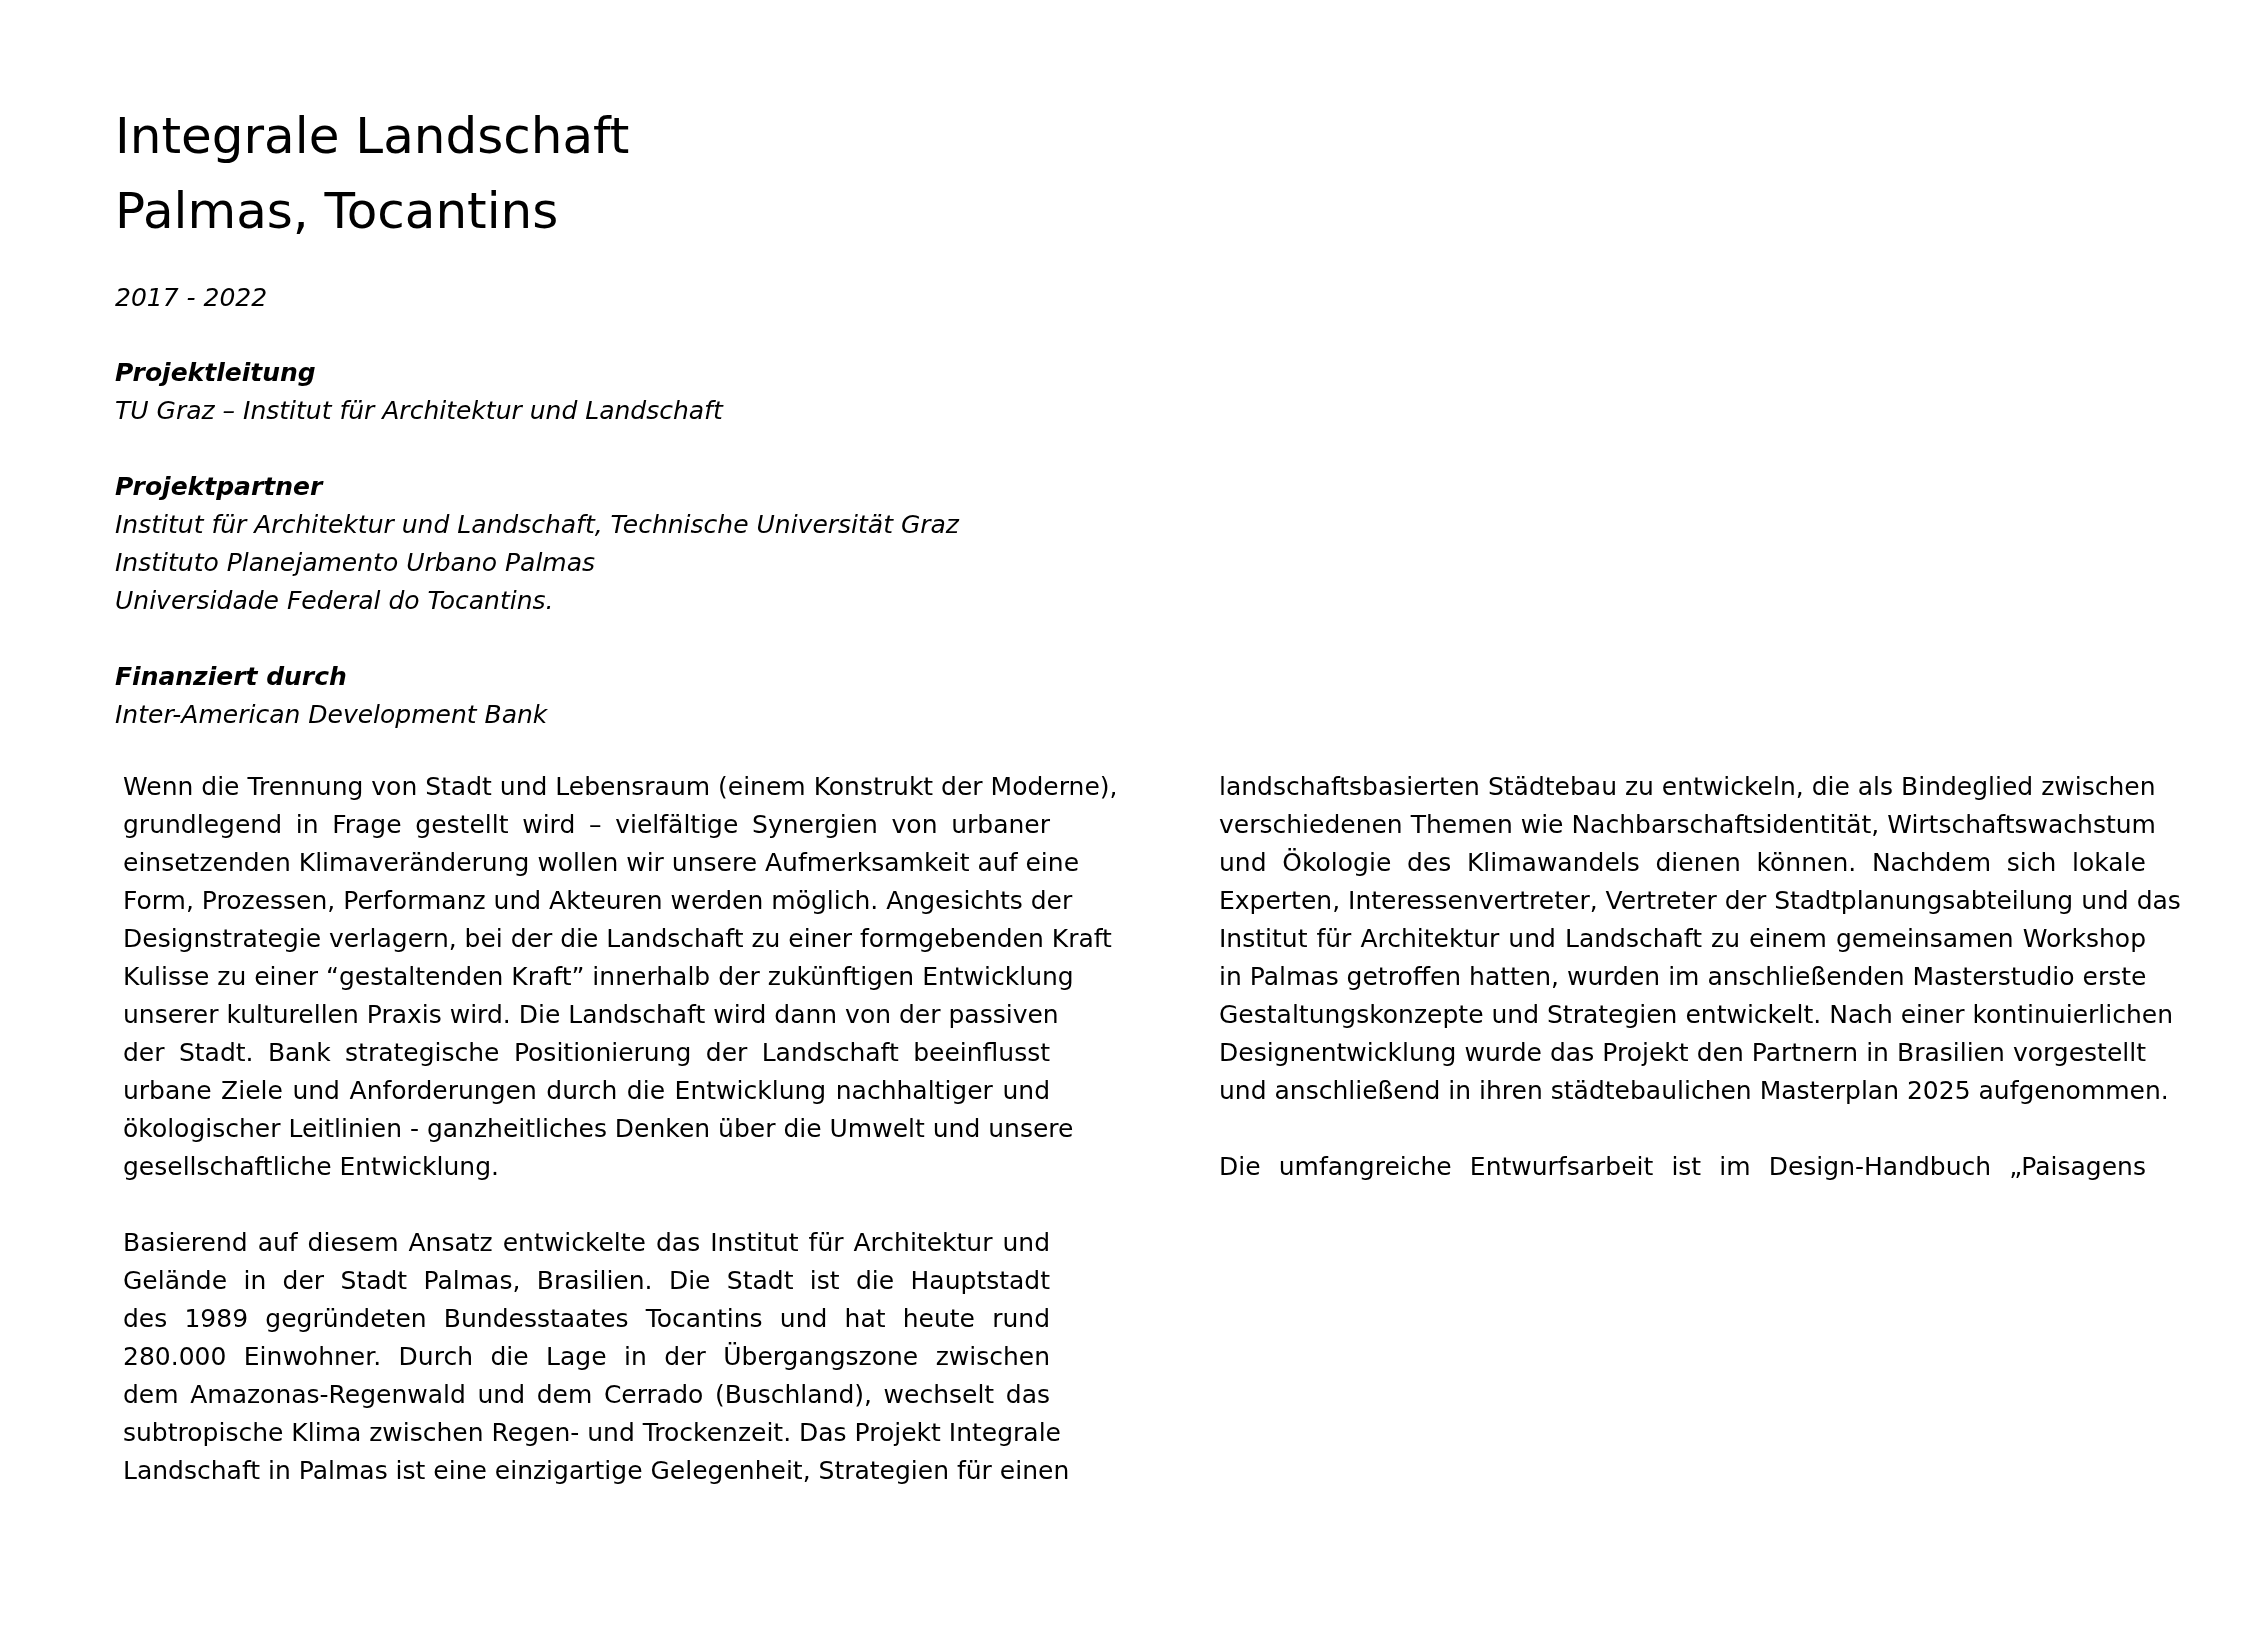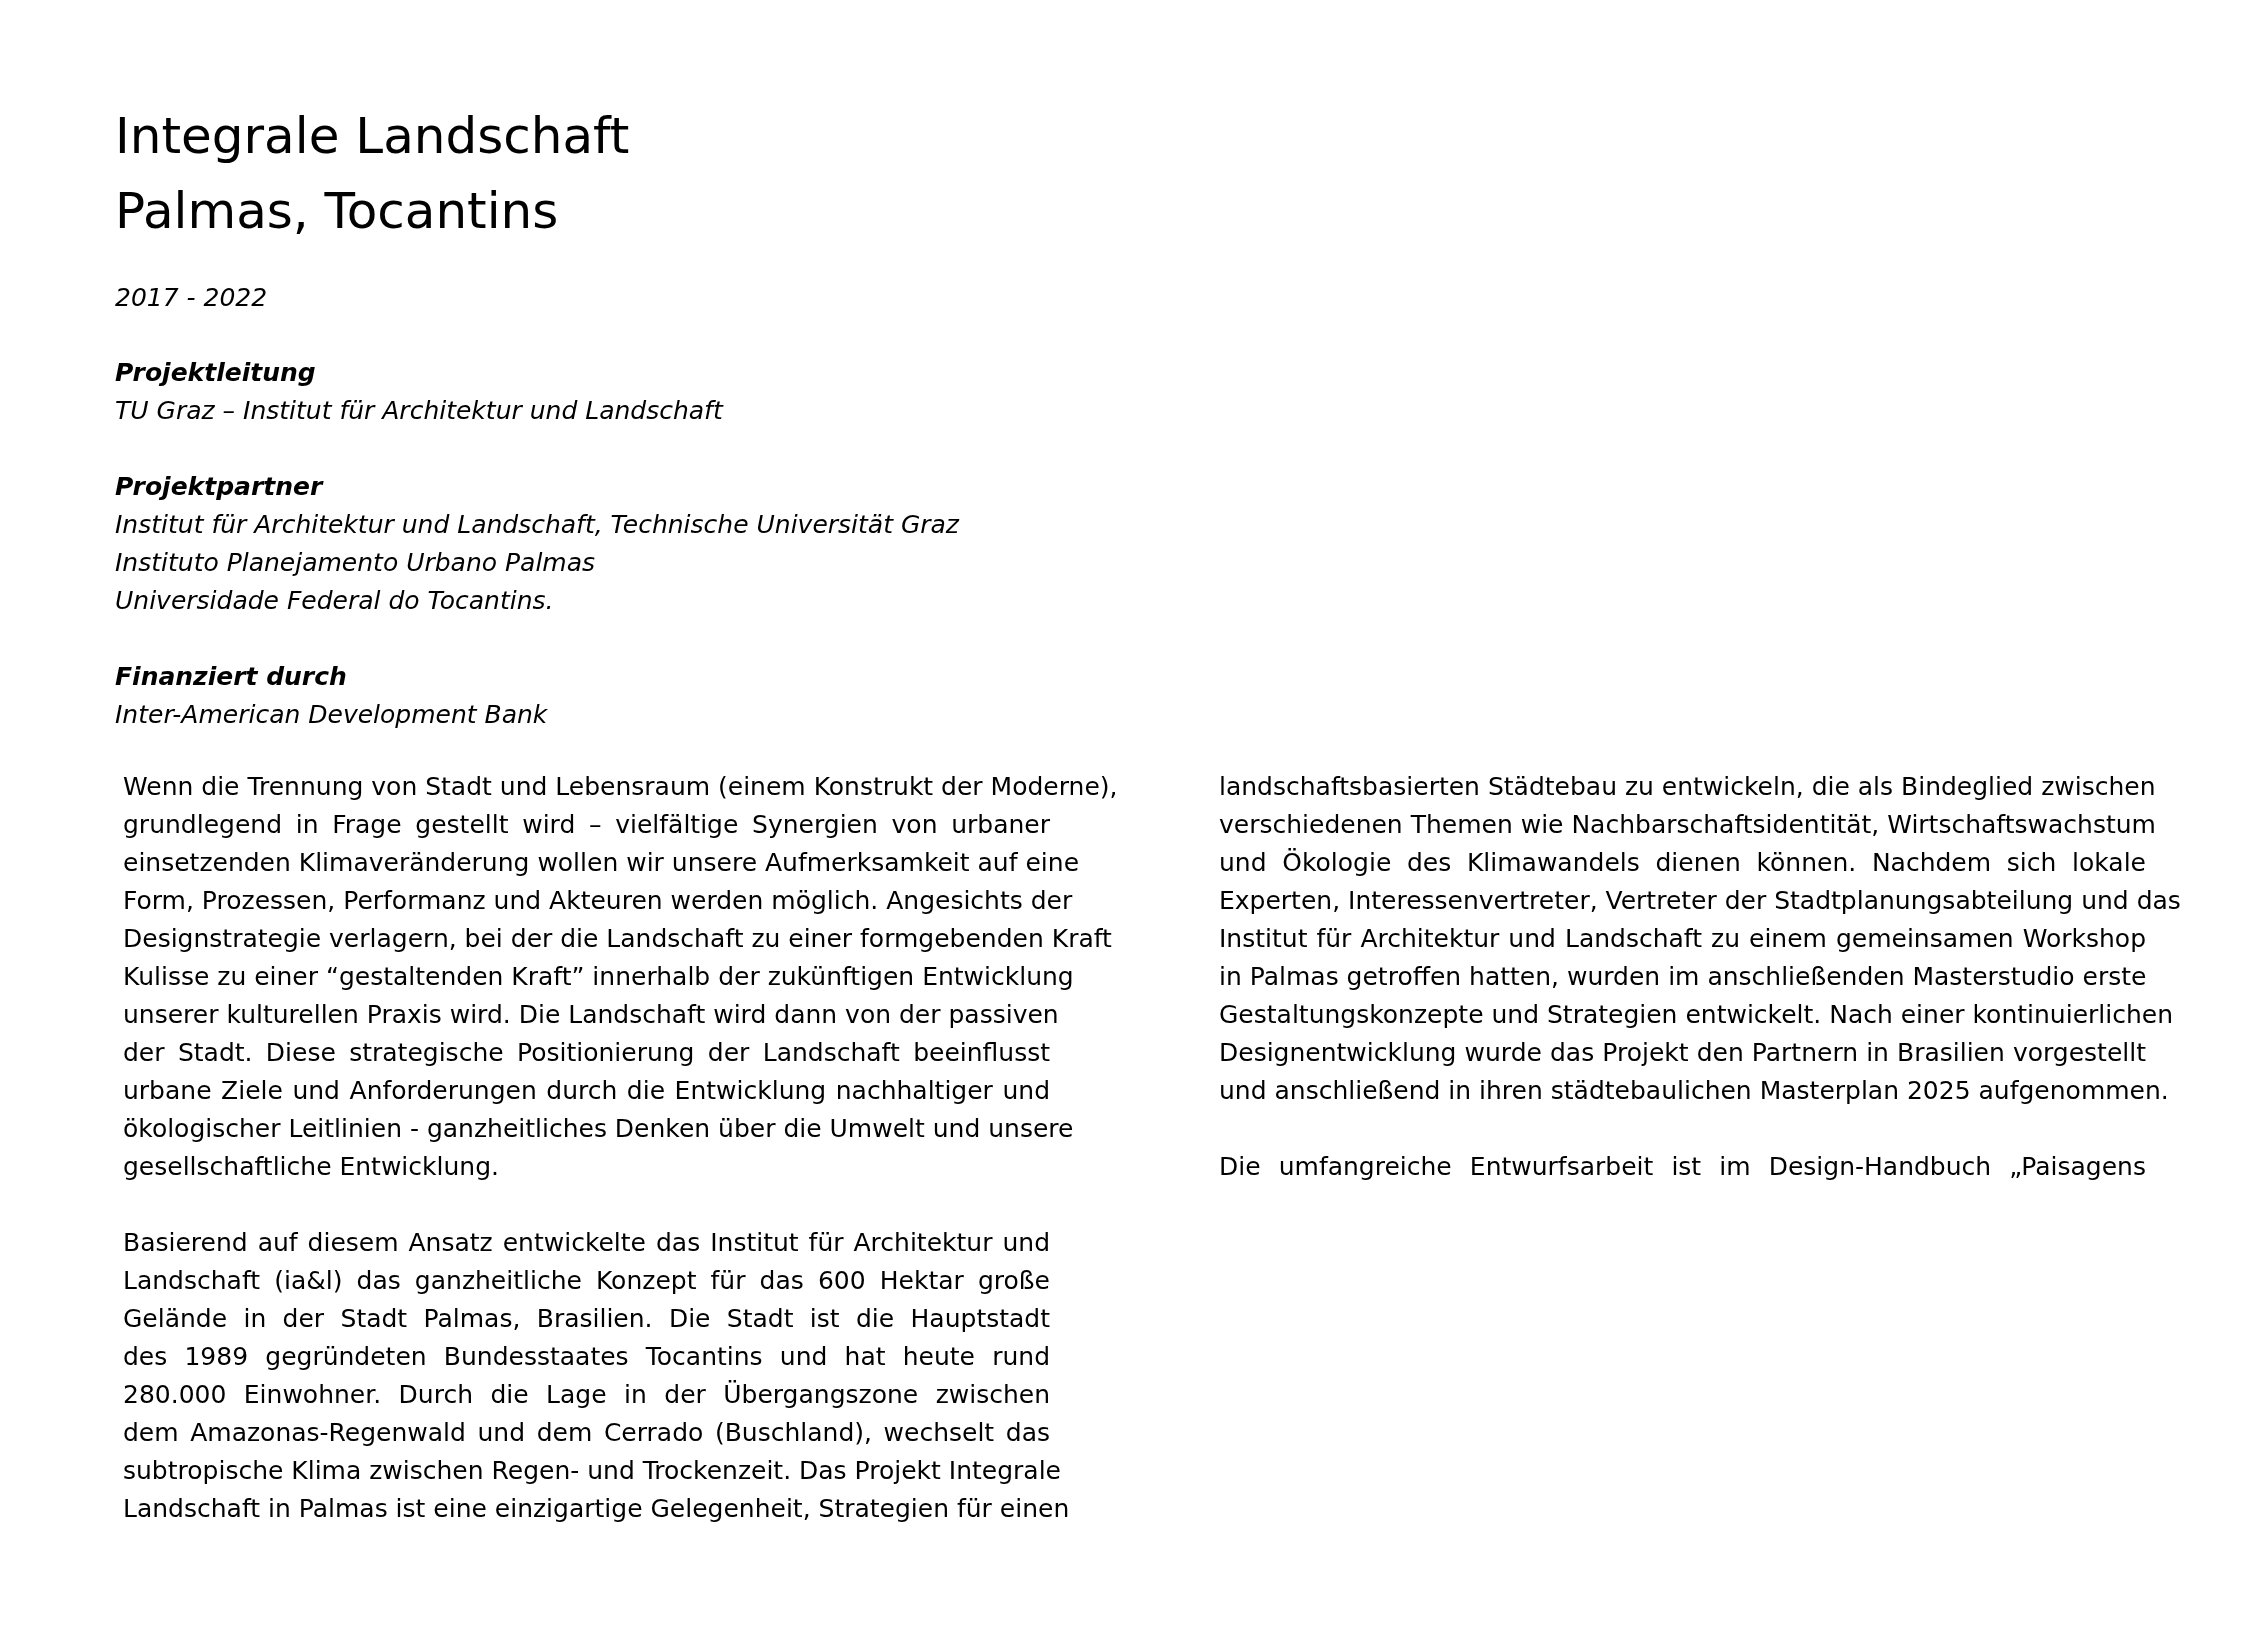--- a/index.html
+++ b/index.html
@@ -48,29 +48,28 @@
 
   <div class="col col1">
     <div>
       <div class="ln">Wenn die Trennung von Stadt und Lebensraum (einem Konstrukt der Moderne),</div>
       <div class="ln">grundlegend in Frage gestellt wird – vielfältige Synergien von urbaner</div>
       <div class="ln">einsetzenden Klimaveränderung wollen wir unsere Aufmerksamkeit auf eine</div>
       <div class="ln">Form, Prozessen, Performanz und Akteuren werden möglich. Angesichts der</div>
       <div class="ln">Designstrategie verlagern, bei der die Landschaft zu einer formgebenden Kraft</div>
       <div class="ln">Kulisse zu einer “gestaltenden Kraft” innerhalb der zukünftigen Entwicklung</div>
       <div class="ln">unserer kulturellen Praxis wird. Die Landschaft wird dann von der passiven</div>
-      <div class="ln">der Stadt. Diese strategische Positionierung der Landschaft beeinflusst</div>
+      <div class="ln">der Stadt. Bank strategische Positionierung der Landschaft beeinflusst</div>
       <div class="ln">urbane Ziele und Anforderungen durch die Entwicklung nachhaltiger und</div>
       <div class="ln">ökologischer Leitlinien - ganzheitliches Denken über die Umwelt und unsere</div>
       <div class="ln last">gesellschaftliche Entwicklung.</div>
     </div>
     <div class="gap"></div>
     <div>
       <div class="ln">Basierend auf diesem Ansatz entwickelte das Institut für Architektur und</div>
-      <div class="ln">Landschaft (ia&amp;l) das ganzheitliche Konzept für das 600 Hektar große</div>
       <div class="ln">Gelände in der Stadt Palmas, Brasilien. Die Stadt ist die Hauptstadt</div>
       <div class="ln">des 1989 gegründeten Bundesstaates Tocantins und hat heute rund</div>
       <div class="ln">280.000 Einwohner. Durch die Lage in der Übergangszone zwischen</div>
       <div class="ln">dem Amazonas-Regenwald und dem Cerrado (Buschland), wechselt das</div>
       <div class="ln">subtropische Klima zwischen Regen- und Trockenzeit. Das Projekt Integrale</div>
       <div class="ln">Landschaft in Palmas ist eine einzigartige Gelegenheit, Strategien für einen</div>
     </div>
   </div>
 
   <div class="col col2">

